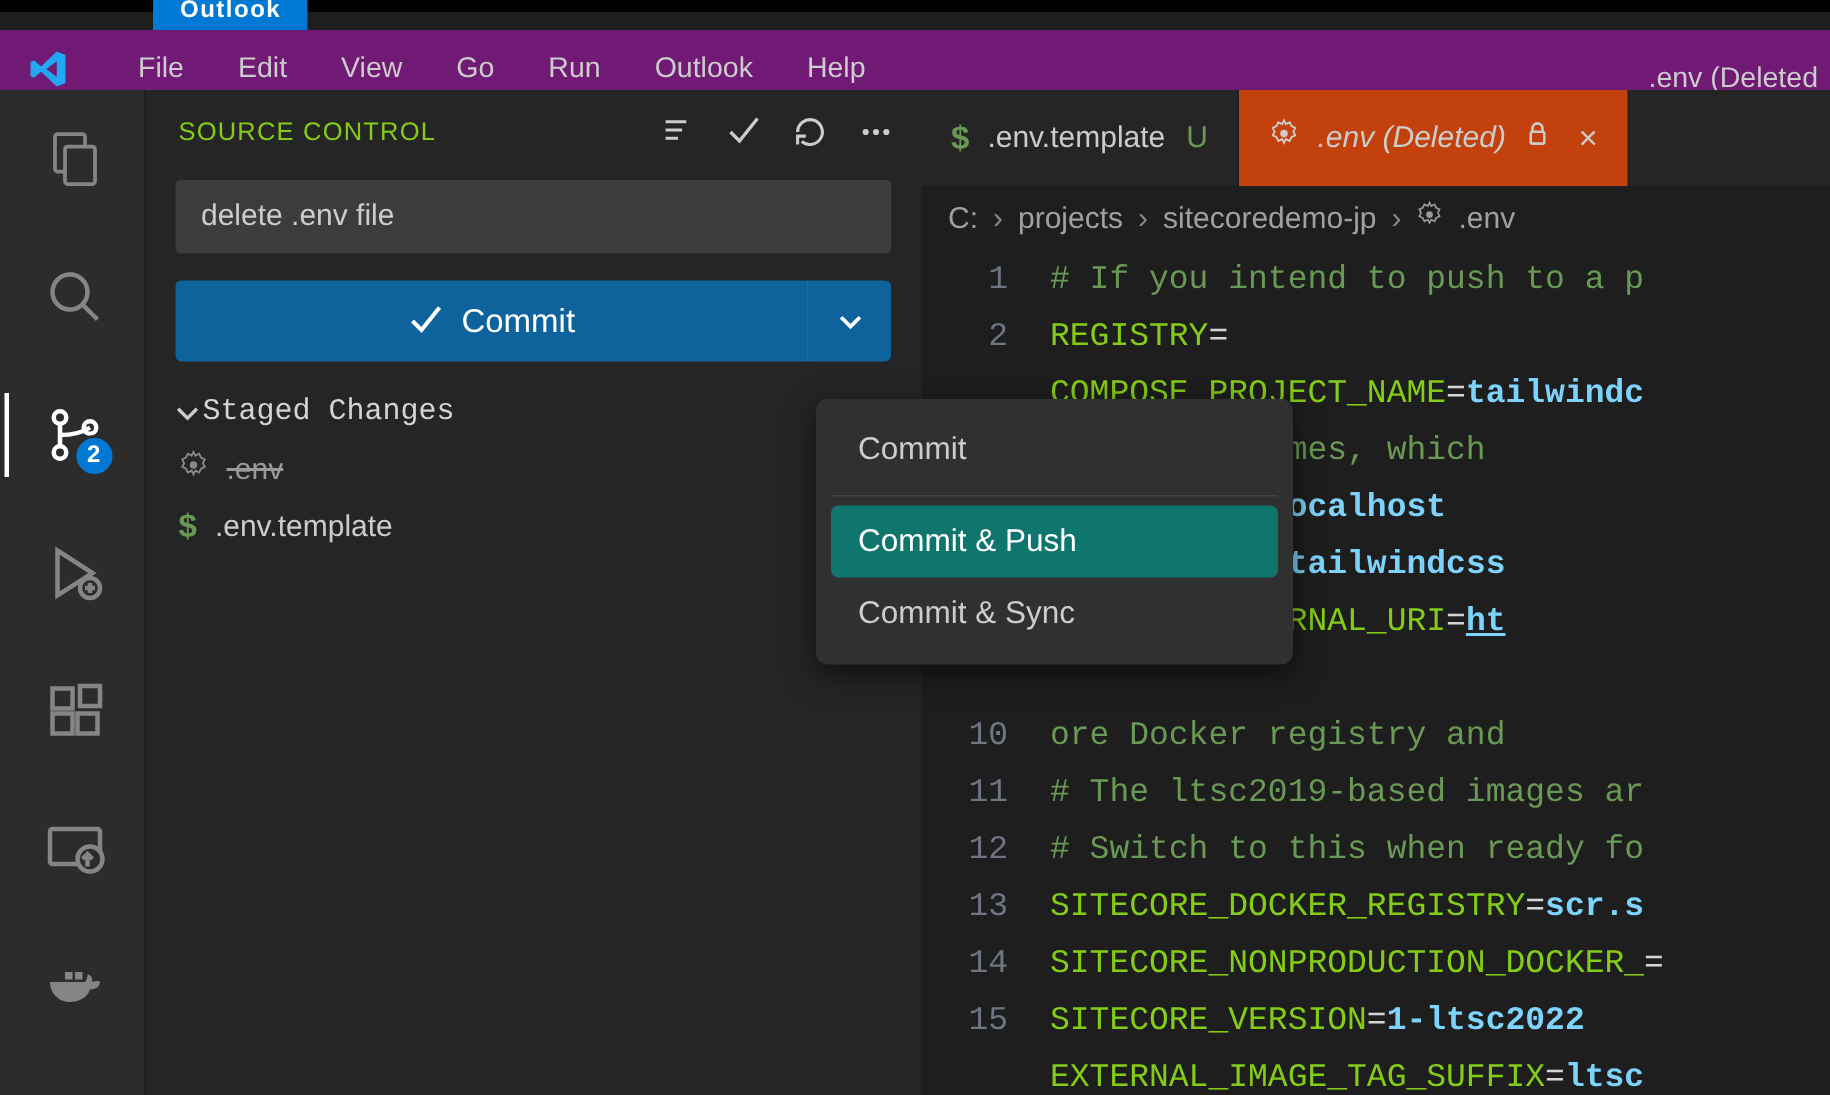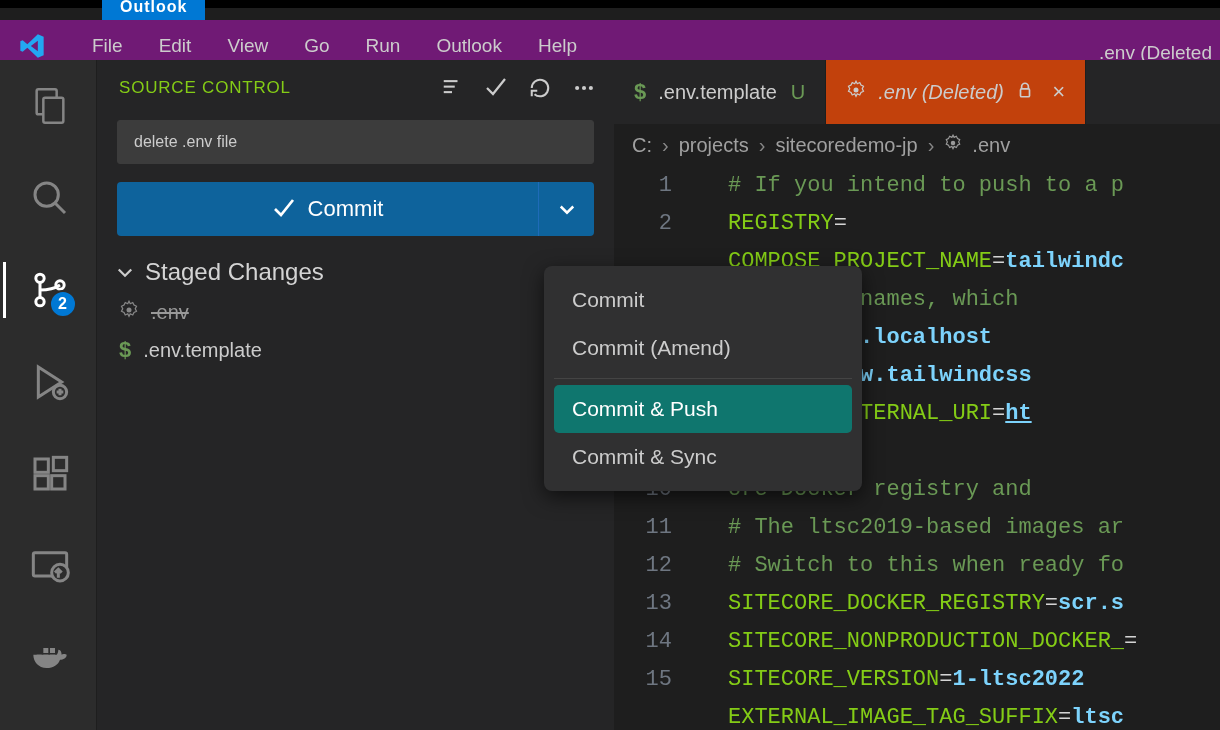--- a/index.html
+++ b/index.html
@@ -115,21 +115,21 @@
 }
 .sidebar-actions { display: flex; gap: 20px; align-items: center; }
 .icon-btn { width: 24px; height: 24px; display: flex; align-items: center; justify-content: center; cursor: pointer; }
 .commit-input {
   margin: 0 20px;
   background: #3c3c3c;
   border: 1px solid #3c3c3c;
   border-radius: 3px;
   padding: 12px 16px;
   color: #ccc;
-  font-size: 16px;
+  font-size: 20px;
   outline: none;
 }
 .commit-btn-row {
   display: flex;
   margin: 18px 20px 14px 20px;
 }
 .commit-btn {
   flex: 1;
   background: #0e639c;
   color: #fff;
@@ -151,24 +151,24 @@
   border-radius: 0 4px 4px 0;
   display: flex;
   align-items: center;
   justify-content: center;
   cursor: pointer;
 }
 .section-header {
   display: flex;
   align-items: center;
   padding: 8px 18px;
-  font-size: 24px;
+  font-size: 20px;
   color: #d4d4d4;
   cursor: pointer;
-  gap: 10px;
+  font-family: Liberation Mono, monospace;
 }
 .chevron { width: 20px; height: 20px; }
 .file-row {
   display: flex;
   align-items: center;
   padding: 6px 18px 6px 22px;
   font-size: 20px;
   gap: 12px;
   cursor: pointer;
 }
@@ -220,21 +220,21 @@
   overflow: hidden;
 }
 .gutter {
   width: 86px;
   text-align: right;
   color: #6e7681;
   padding-right: 28px;
   user-select: none;
 }
 .gutter div { height: 38px; }
-.code-lines { flex: 1; white-space: pre; color: #d4d4d4; overflow: hidden; margin-left: 28px;}
+.code-lines { flex: 1; white-space: pre; color: #d4d4d4; overflow: hidden;}
 .code-lines div { height: 38px; }
 .tok-comment { color: #6a9955; }
 .tok-var { color: #84cc16; }
 .tok-eq { color: #d4d4d4; }
 .tok-val { color: #7dd3fc; font-weight: bold; }
 .tok-underline { text-decoration: underline; }
 .context-menu {
   position: absolute;
   top: 266px;
   left: 544px;
@@ -471,17 +471,16 @@
           <div>14</div>
           <div>15</div>
         </div>
       <div class="code-lines" id="code"><div><span class="tok-comment"># If you intend to push to a p</span></div><div><span class="tok-var">REGISTRY</span><span class="tok-eq">=</span><span class="tok-val"></span></div><div><span class="tok-var">COMPOSE_PROJECT_NAME</span><span class="tok-eq">=</span><span class="tok-val">tailwindc</span></div><div><span class="tok-comment">gure host names, which </span></div><div><span class="tok-val">=xmcloudcm.localhost</span></div><div><span class="tok-var">NG_HOST</span><span class="tok-eq">=</span><span class="tok-val">www.tailwindcss</span></div><div><span class="tok-var">NG_HOST_INTERNAL_URI</span><span class="tok-eq">=</span><span class="tok-val tok-underline">ht</span></div><div>&nbsp;</div><div><span class="tok-comment">ore Docker registry and</span></div><div><span class="tok-comment"># The ltsc2019-based images ar</span></div><div><span class="tok-comment"># Switch to this when ready fo</span></div><div><span class="tok-var">SITECORE_DOCKER_REGISTRY</span><span class="tok-eq">=</span><span class="tok-val">scr.s</span></div><div><span class="tok-var">SITECORE_NONPRODUCTION_DOCKER_</span><span class="tok-eq">=</span><span class="tok-val"></span></div><div><span class="tok-var">SITECORE_VERSION</span><span class="tok-eq">=</span><span class="tok-val">1-ltsc2022</span></div><div><span class="tok-var">EXTERNAL_IMAGE_TAG_SUFFIX</span><span class="tok-eq">=</span><span class="tok-val">ltsc</span></div></div>
     </div>
   </div>
 </div>
 
 <div class="context-menu">
   <div class="menu-option">Commit</div>
-  <div class="menu-option">Commit (Amend)</div>
   <div class="menu-sep"></div>
   <div class="menu-option selected">Commit &amp; Push</div>
   <div class="menu-option">Commit &amp; Sync</div>
 </div>
 
 </body></html>

